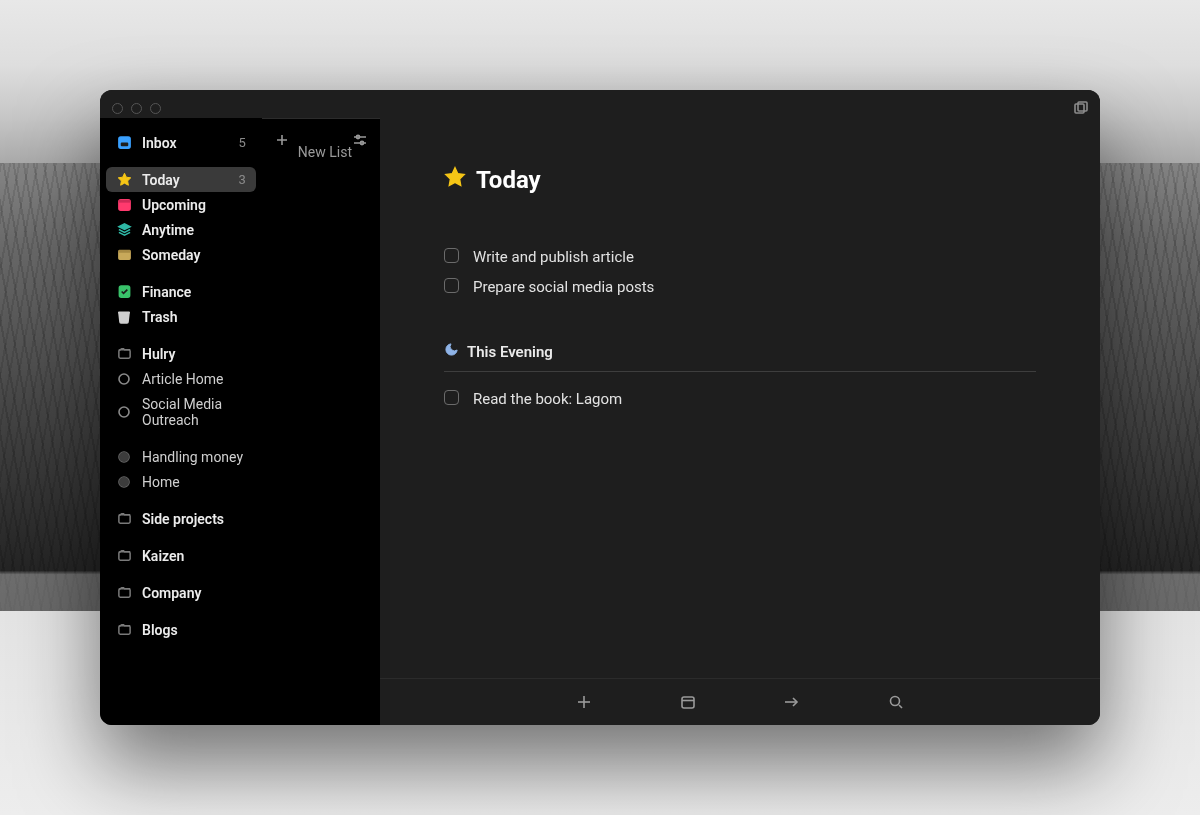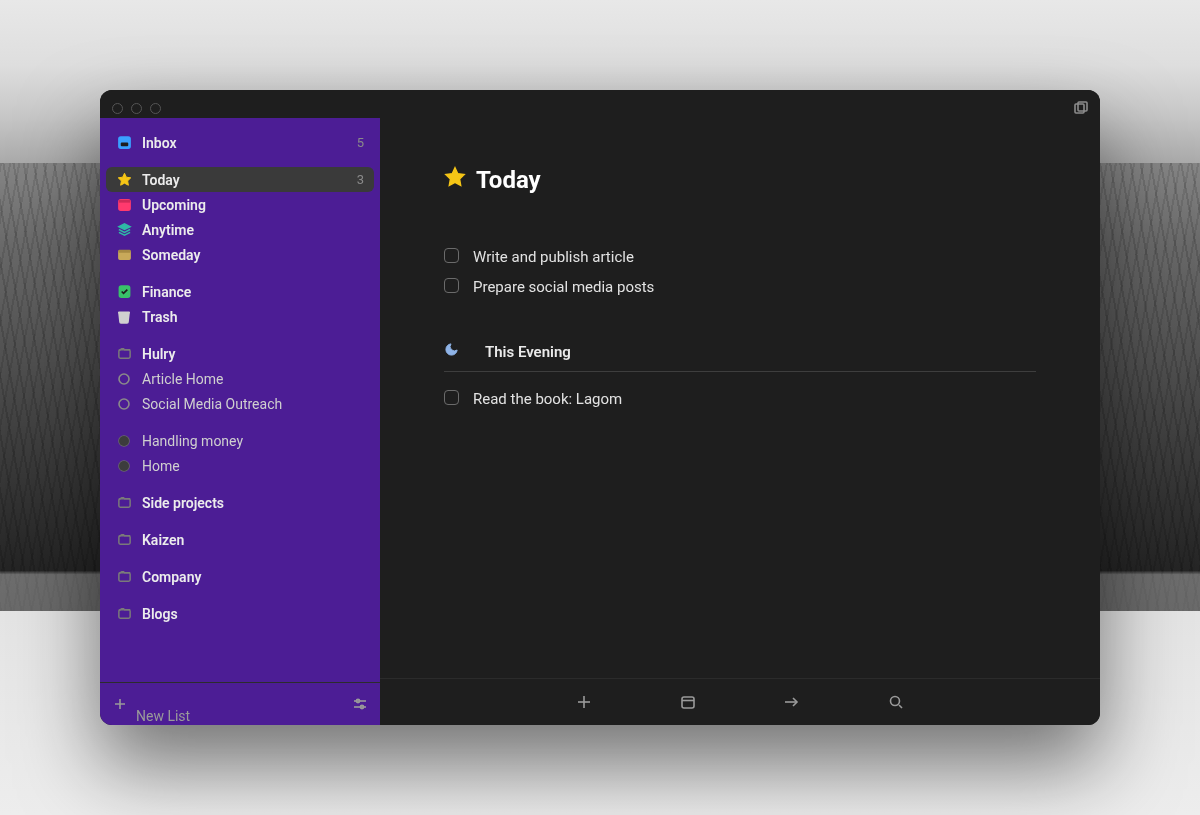--- a/index.html
+++ b/index.html
@@ -41,24 +41,23 @@
   .traffic { display: flex; gap: 8px; }
   .tl {
     width: 11px; height: 11px; border-radius: 50%;
     border: 1px solid #555; box-sizing: border-box;
   }
   .windows-icon { opacity: .55; }
   .windows-icon svg { display:block; }
 
   .body { flex: 1; display: flex; min-height: 0; }
   .sidebar {
-    width: 280px; background: #4c1d95;
-    display: flex; flex-direction: column;
+    width: 280px; background: #000000;
+    display: flex; flex-direction: row;
     font-size: 14px;
-    gap: 8px;
   }
   .side-scroll { flex:1; overflow-y:auto; padding: 6px 6px 8px 6px; }
   .group { margin: 6px 0 12px; }
   .item {
     display: flex; align-items: center; gap: 10px;
     padding: 4.5px 10px; border-radius: 6px;
     color: #d9d9d9; cursor: default;
   }
   .item .count { margin-left: auto; color: #8a8a8a; font-size: 13px; }
   .item.selected { background: #3a3a3a; }
@@ -85,21 +84,21 @@
   }
   .todo {
     display: flex; align-items: flex-start; gap: 14px;
     padding: 6px 0; font-size: 15px; color: #e2e2e2;
   }
   .checkbox {
     width: 13px; height: 13px; border: 1.5px solid #6b6b6b;
     border-radius: 4px; flex: 0 0 13px;
   }
   .section-header {
-    display: flex; align-items: center; gap: 26px;
+    display: flex; align-items: center; gap: 8px;
     margin-top: 40px;
     padding-bottom: 10px;
     border-bottom: 1px solid #3e3e3e;
     font-weight: 600; font-size: 15px; color: #eaeaea;
   }
 
   .toolbar {
     height: 46px; display: flex; align-items: center; justify-content: center;
     gap: 84px; border-top: 1px solid #2b2b2b; color: #9a9a9a;
   }

